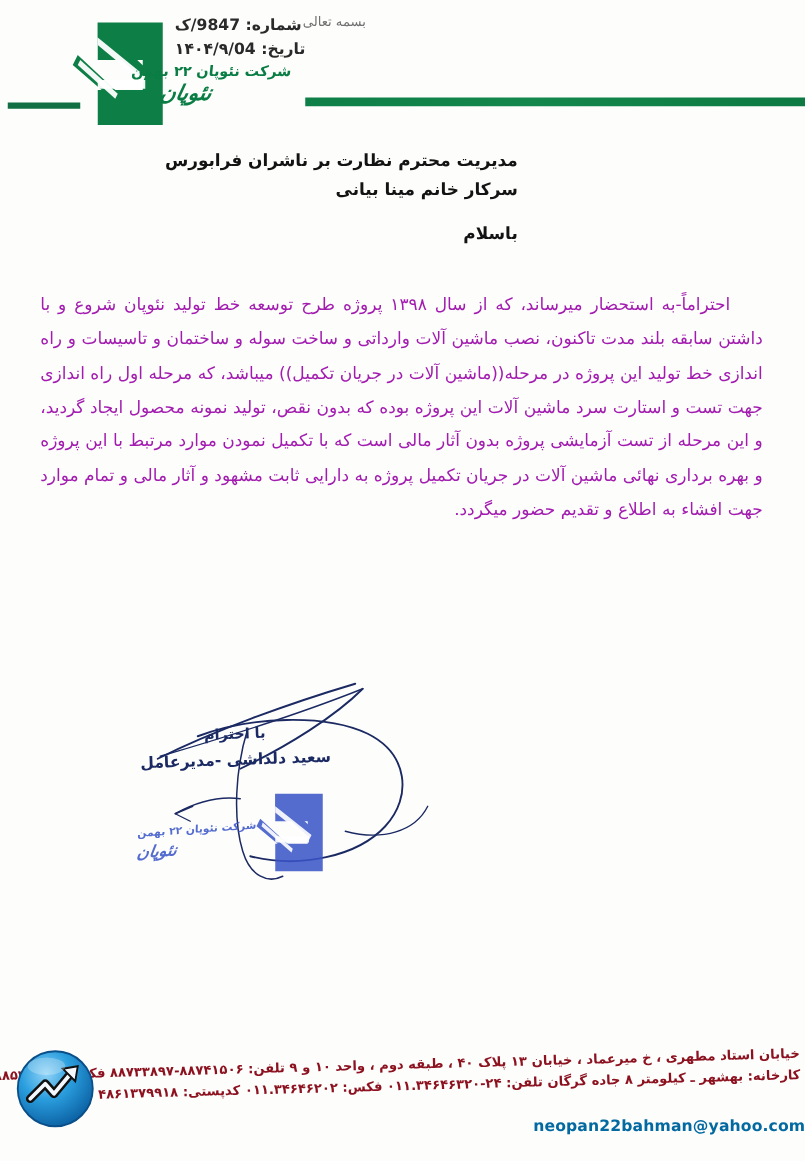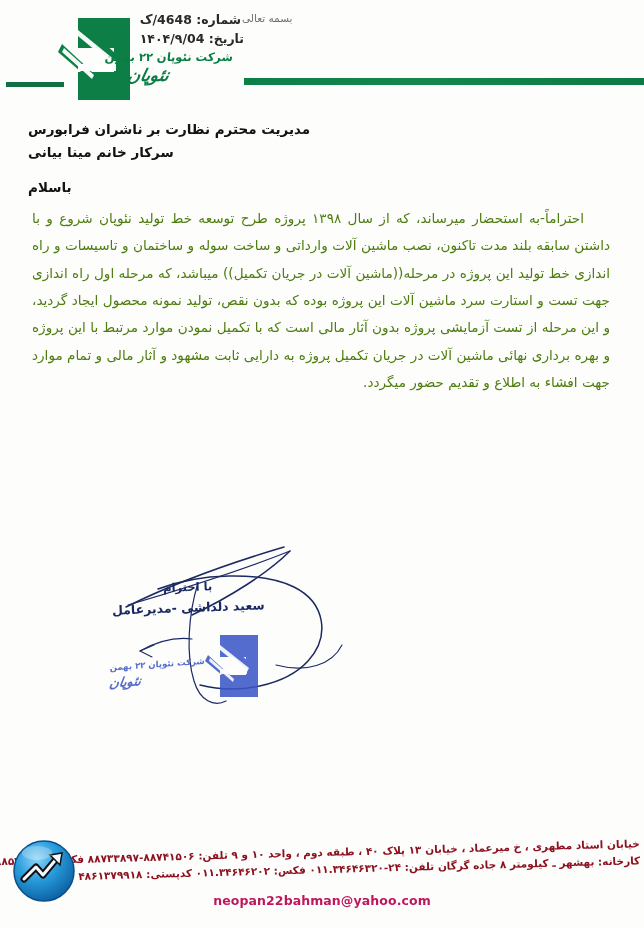--- a/index.html
+++ b/index.html
@@ -120,40 +120,40 @@
   
   .content {
     position: absolute;
     top: 118px;
     right: 28px;
     left: 28px;
   }
 
   .addressee {
     direction: rtl;
-    text-align: left;
+    text-align: right;
     padding-right: 202px;
     font-size: 13.5px;
     font-weight: 700;
     line-height: 1.72;
     color: #131313;
   }
   .addressee div { white-space: nowrap; }
   .addressee .salutation {
     margin-top: 12px;
   }
 
   .paragraph {
     direction: rtl;
     text-align: justify;
     text-align-last: right;
-    margin-top: 5px;
+    margin-top: 31px;
     font-size: 13.6px;
     line-height: 2.02;
-    color: #4d7c0f;
+    color: #a21caf;
     padding: 0 6px 0 4px;
     text-indent: 26px;
   }
 
   
   .signature-area {
     position: absolute;
     top: 545px;
     left: 80px;
     width: 300px;
@@ -246,44 +246,44 @@
     font-weight: 700;
     line-height: 1.62;
     transform: rotate(-1.6deg);
     letter-spacing: -.1px;
   }
   .footer-lines div { white-space: nowrap; }
   .footer-email {
     position: absolute;
     top: 56px;
     left: 0; right: 0;
-    text-align: center;
+    text-align: right;
     direction: ltr;
-    color: #be185d;
+    color: #0369a1;
     font-size: 12.5px;
     font-weight: 700;
     letter-spacing: .1px;
   }
   .footer-logo {
     position: absolute;
     top: 2px;
     left: 12px;
     width: 64px;
     height: 64px;
   }
 </style>
 </head>
 <body>
 
 <div class="page">
 
   <div class="header">
 
     <div class="meta-block">
-      <div class="meta-row">شماره: 4648/ک</div>
+      <div class="meta-row">شماره: 9847/ک</div>
       <div class="meta-row">تاریخ: ۱۴۰۴/۹/04</div>
     </div>
 
     <div class="basmala">بسمه تعالی</div>
 
     <div class="logo-group">
       <div class="logo-mark">
         <svg viewBox="0 0 80 88" width="80" height="88" aria-hidden="true">
           <path d="M26 4 H78 V86 H26 V58 H62 V34 H26 Z" fill="#0d7f46"></path>
           <path d="M26 4 L66 42 L60 48 L26 16 Z" fill="#0d7f46"></path>

